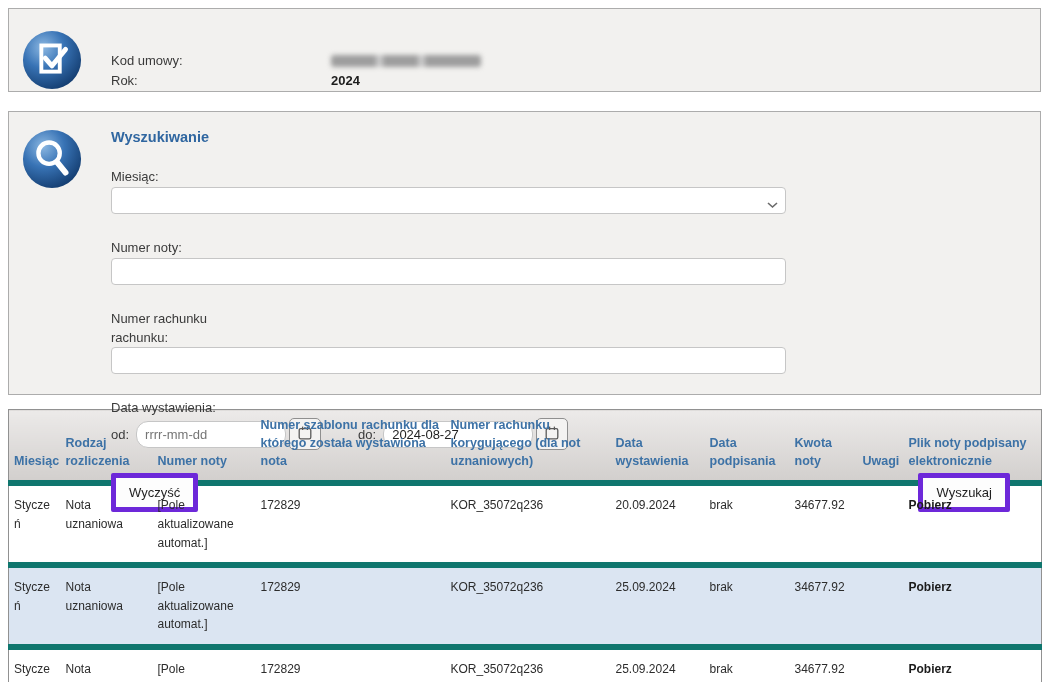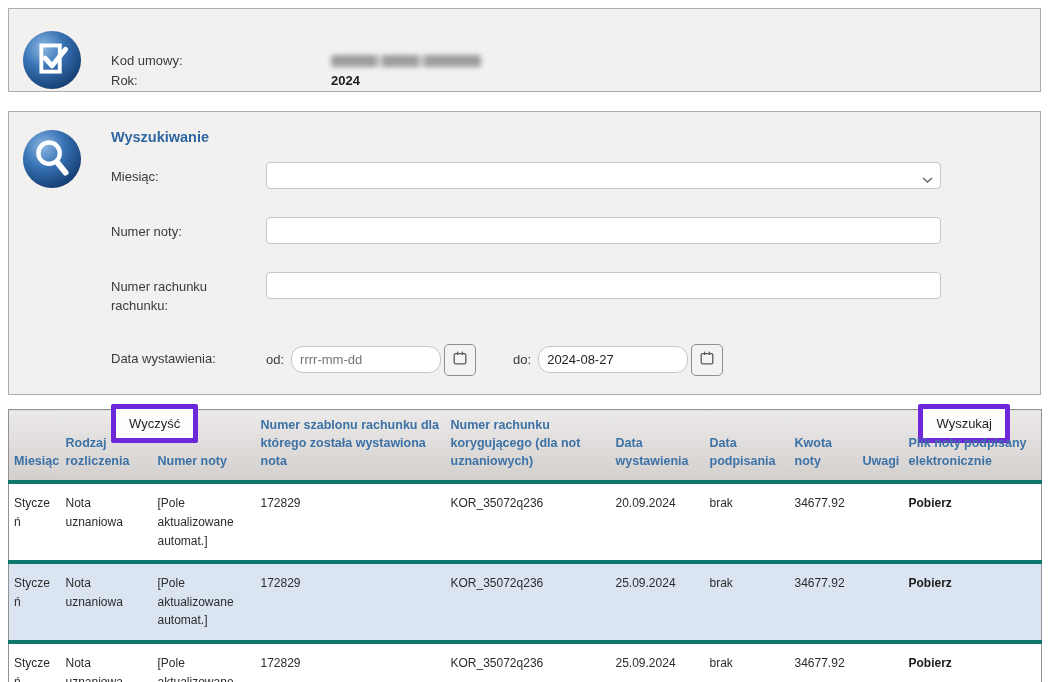--- a/index.html
+++ b/index.html
@@ -42,21 +42,21 @@
     background: linear-gradient(90deg,#9d9d9d 0 30%, #c9c9c9 30% 35%, #9d9d9d 35% 58%, #c9c9c9 58% 63%, #9d9d9d 63% 100%);
     filter: blur(2.5px);
   }
 
   
   .search-content { margin-left: 28px; width: 899px; }
   .search-title {
     margin: 4px 0 17px 0;
     font-size: 14.5px; font-weight: bold; color: #2f66a0;
   }
-  .field-row { display: flex; margin-bottom: 28px; }
+  .field-row { display: flex; margin-bottom: 19px; flex-direction: column; }
   .field-label { width: 155px; font-size: 13px; padding-top: 6px; line-height: 1.45; padding-right: 10px; }
   .control { width: 675px; position: relative; }
   .text-input, .month-select {
     width: 100%; height: 27px;
     border: 1px solid #c6c6c6; border-radius: 4px;
     padding: 0 26px 0 8px; font-size: 13px; background: #fff; color: #222;
     font-family: "Liberation Sans", "DejaVu Sans", sans-serif;
     -webkit-appearance: none; appearance: none; outline: none;
   }
   .text-input { padding-right: 8px; }
@@ -96,21 +96,21 @@
     color: #3d72a6; font-weight: bold; text-align: left;
     vertical-align: bottom; padding: 6px 5px 10px 5px;
     height: 70px; font-size: 12.5px; line-height: 1.45;
     border-bottom: 1px solid #919191;
   }
   .results td {
     vertical-align: top; padding: 10px 5px; height: 62px;
     font-size: 12px; color: #2c2c2c; line-height: 1.55;
     word-wrap: break-word;
   }
-  .results tbody tr { background: #ffffff; border-top: 4px solid #0f766e; cursor: pointer; }
+  .results tbody tr { background: #ffffff; border-top: 6px solid #0f766e; cursor: pointer; }
   .results tbody tr.highlight { background: #dbe5f2; }
   .download { font-weight: bold; color: #1b1b1b; text-decoration: none; }
 </style>
 </head>
 <body>
 
 <div class="page">
 
   <section class="panel panel-top">
     <div class="icon-ball">

